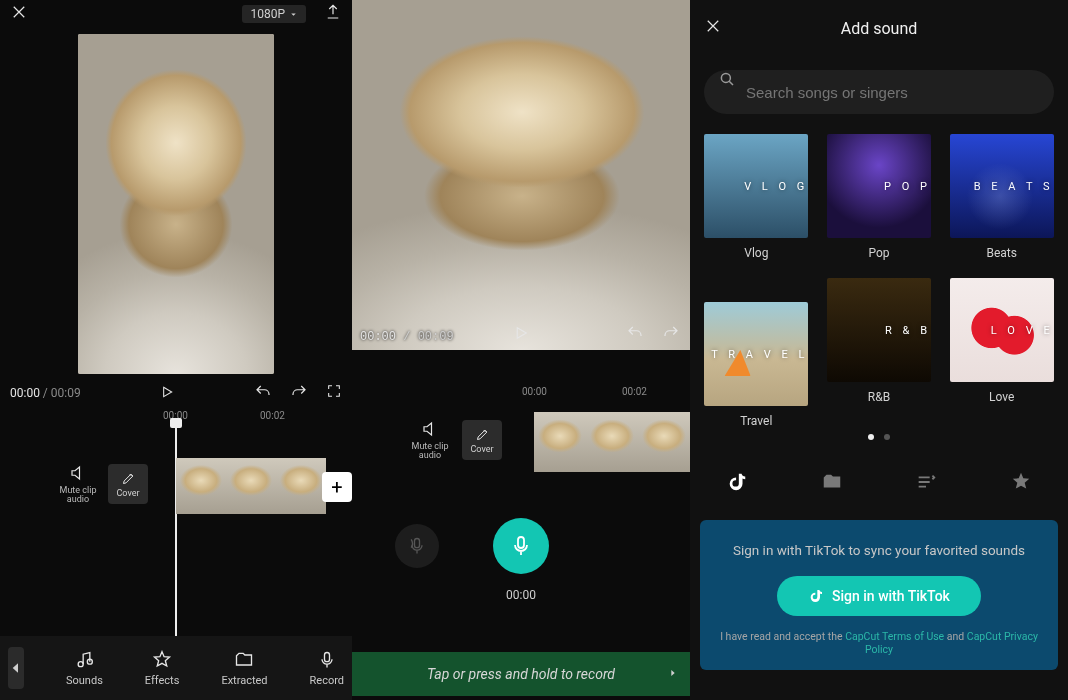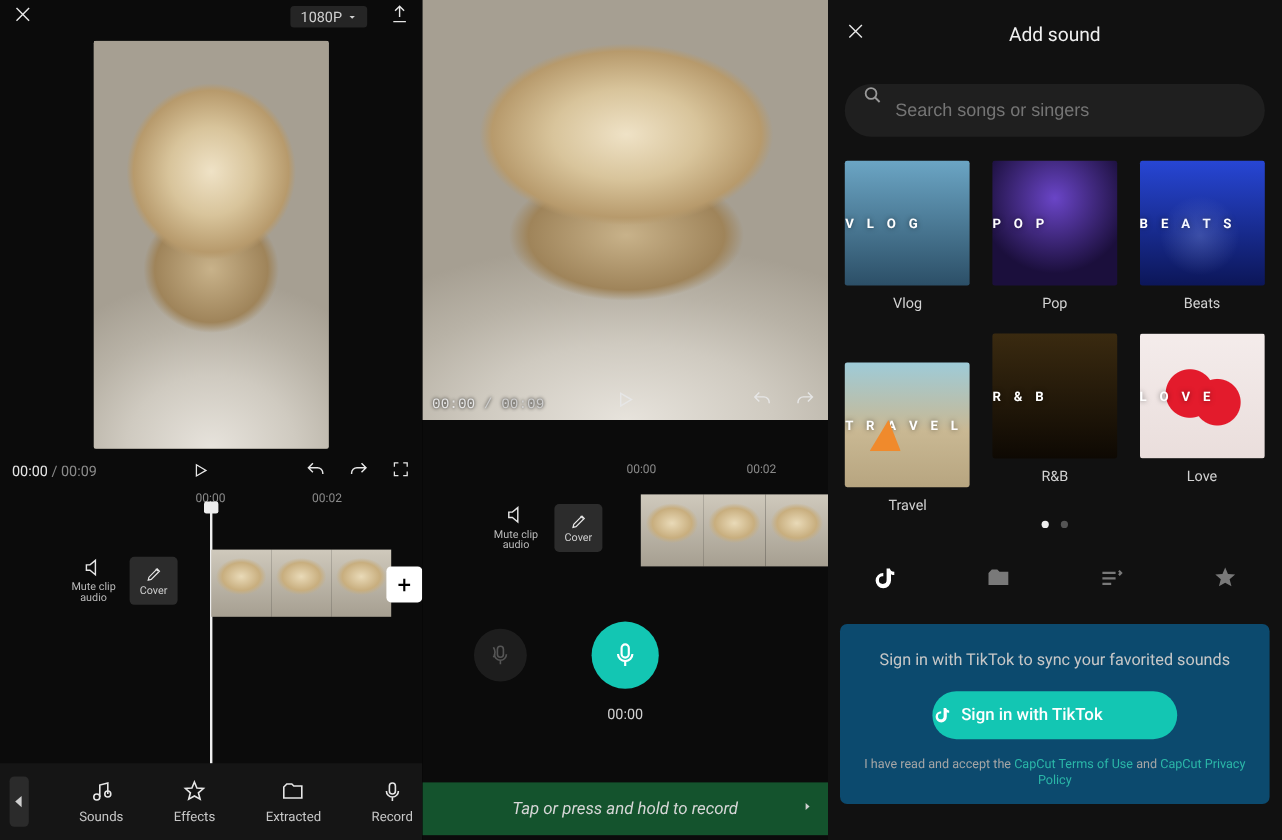--- a/index.html
+++ b/index.html
@@ -60,30 +60,30 @@
   .rec-time { text-align:center; font-size:12px; color:#cfcfcf; margin-top:2px;}
   .rec-hint { position:absolute; bottom:4px; left:0; right:0; height:44px; background:#14532d; display:flex; align-items:center; justify-content:center; font-size:14px; color:#d7d7d7;font-style:italic;}
   .rec-hint .chev { position:absolute; right:12px; }
 
   
   .p3-header { height:56px; display:flex; align-items:center; padding:0 14px; position:relative; }
   .p3-header .title { position:absolute; left:0; right:0; text-align:center; font-size:16px; color:#f0f0f0; }
   .search-wrap { margin: 0 14px; background:#1f1f1f; border-radius:22px; height:44px; display:flex; padding:0 14px; gap:10px; color:#9a9a9a; font-size:15px; margin-top:14px;}
   .cat-grid { display:grid; grid-template-columns: repeat(3, 1fr); gap:18px; padding: 20px 14px 4px; }
   .cat-item { display:flex; flex-direction:column; align-items:center; gap:8px; font-size:12px; color:#d2d2d2; }
-  .cat-thumb { width:104px; height:104px; border-radius:2px; position:relative; display:flex; align-items:center; justify-content:flex-start; font-size:11px; letter-spacing:4px; color:#fff; font-weight:700; text-shadow:0 0 4px rgba(0,0,0,.5); overflow:hidden;}
+  .cat-thumb { width:104px; height:104px; border-radius:2px; position:relative; display:flex; align-items:center; justify-content:flex-end; font-size:11px; letter-spacing:4px; color:#fff; font-weight:400; text-shadow:0 0 4px rgba(0,0,0,.5); overflow:hidden;}
   .cat-sub { white-space:nowrap;}
   .dots { display:flex; justify-content:center; gap:10px; margin-top:2px; }
   .dot { width:6px; height:6px; border-radius:50%; background:#555; }
   .dot.active { background:#eee; }
   .source-tabs { display:flex; justify-content:space-around; align-items:center; height:60px; margin-top:14px;}
   .source-tabs svg { opacity:.55; }
   .source-tabs .active svg { opacity:1; }
   .signin-box { margin: 6px 10px 10px; background:#0c4a6e; border-radius:6px; padding:22px 14px 14px; text-align:center; color:#c7c7c7; font-size:13.5px; }
-  .signin-btn { margin:18px auto 0; background:#13c6b3; color:#fff; font-size:14px; font-weight:500; width:204px; height:40px; border-radius:20px; display:flex; align-items:center; gap:8px;}
+  .signin-btn { margin:18px auto 0; background:#13c6b3; color:#fff; font-size:14px; font-weight:500; width:204px; height:40px; border-radius:20px; display:flex; align-items:center; justify-content:center; gap:8px;}
   .legal { font-size:10.5px; color:#a6a6a6; margin-top:14px; }
   .legal a { color:#2bb7a8; text-decoration:none; }
 
   
   .dog-base {
     width:100%; height:100%;
     background:
       radial-gradient(ellipse 60% 36% at 50% 32%, #efe2c6 0%, #d8c49b 30%, #b79a6c 55%, transparent 60%),
       radial-gradient(ellipse 48% 26% at 50% 56%, #c8b28a 0%, #9f845a 50%, transparent 60%),
       radial-gradient(circle at 42% 26%, #2a2016 0%, #2a2016 3%, transparent 4%),

